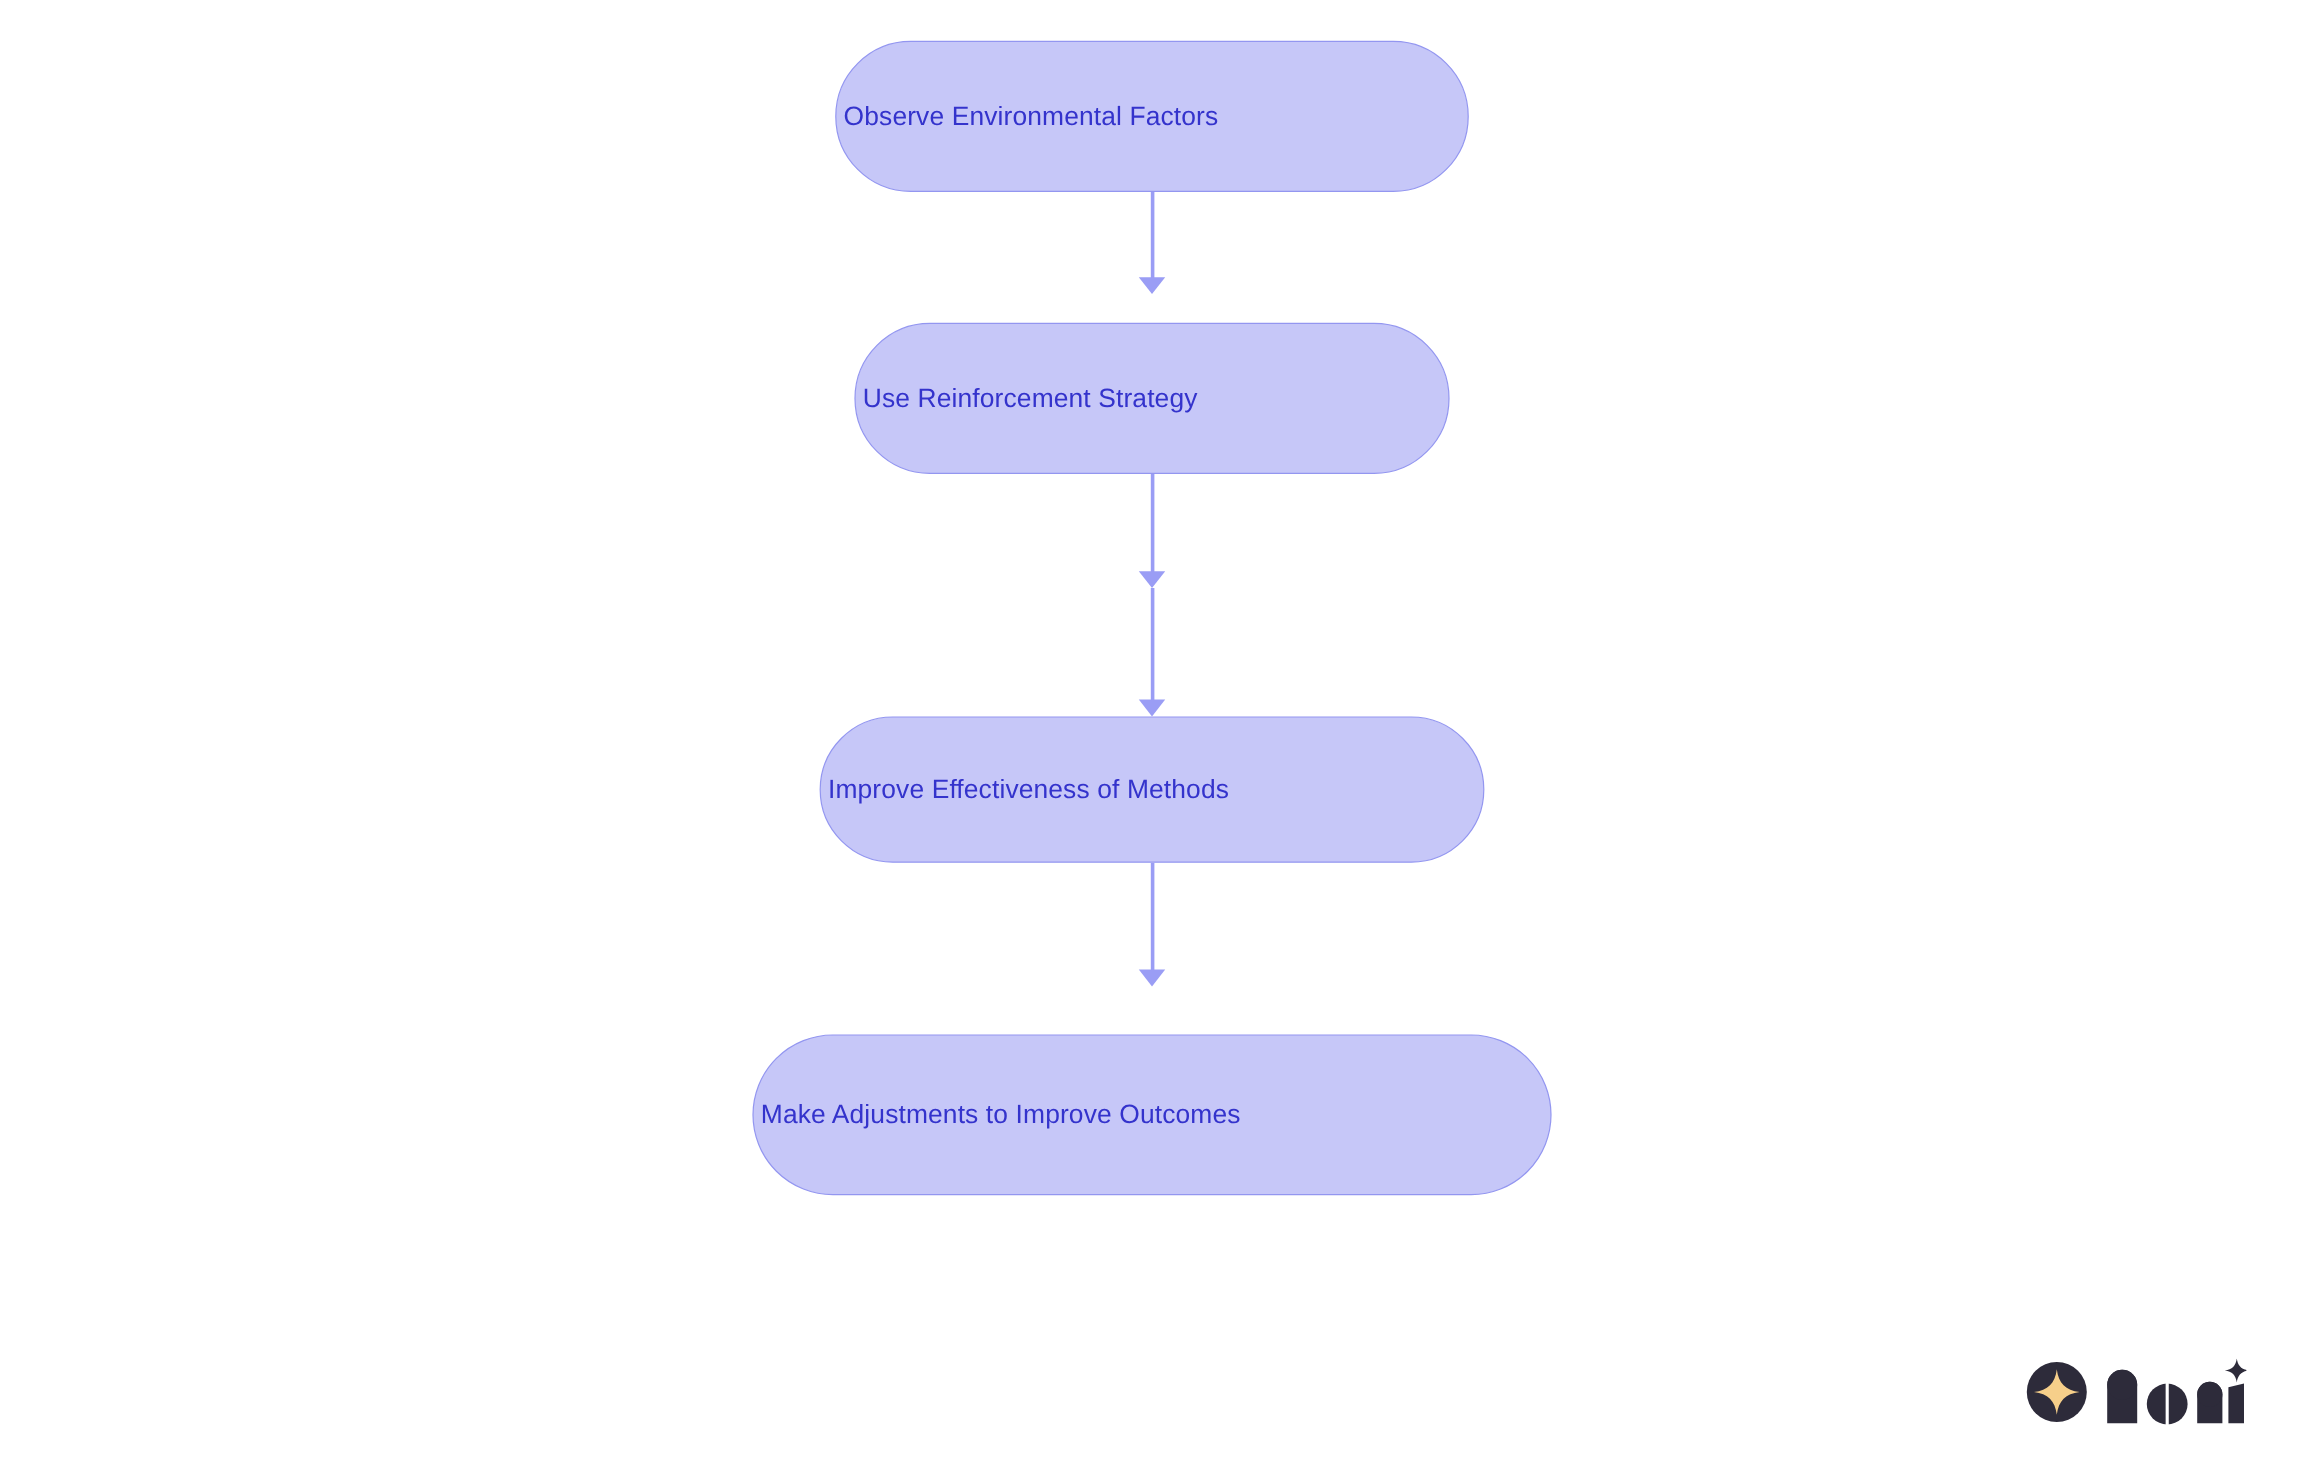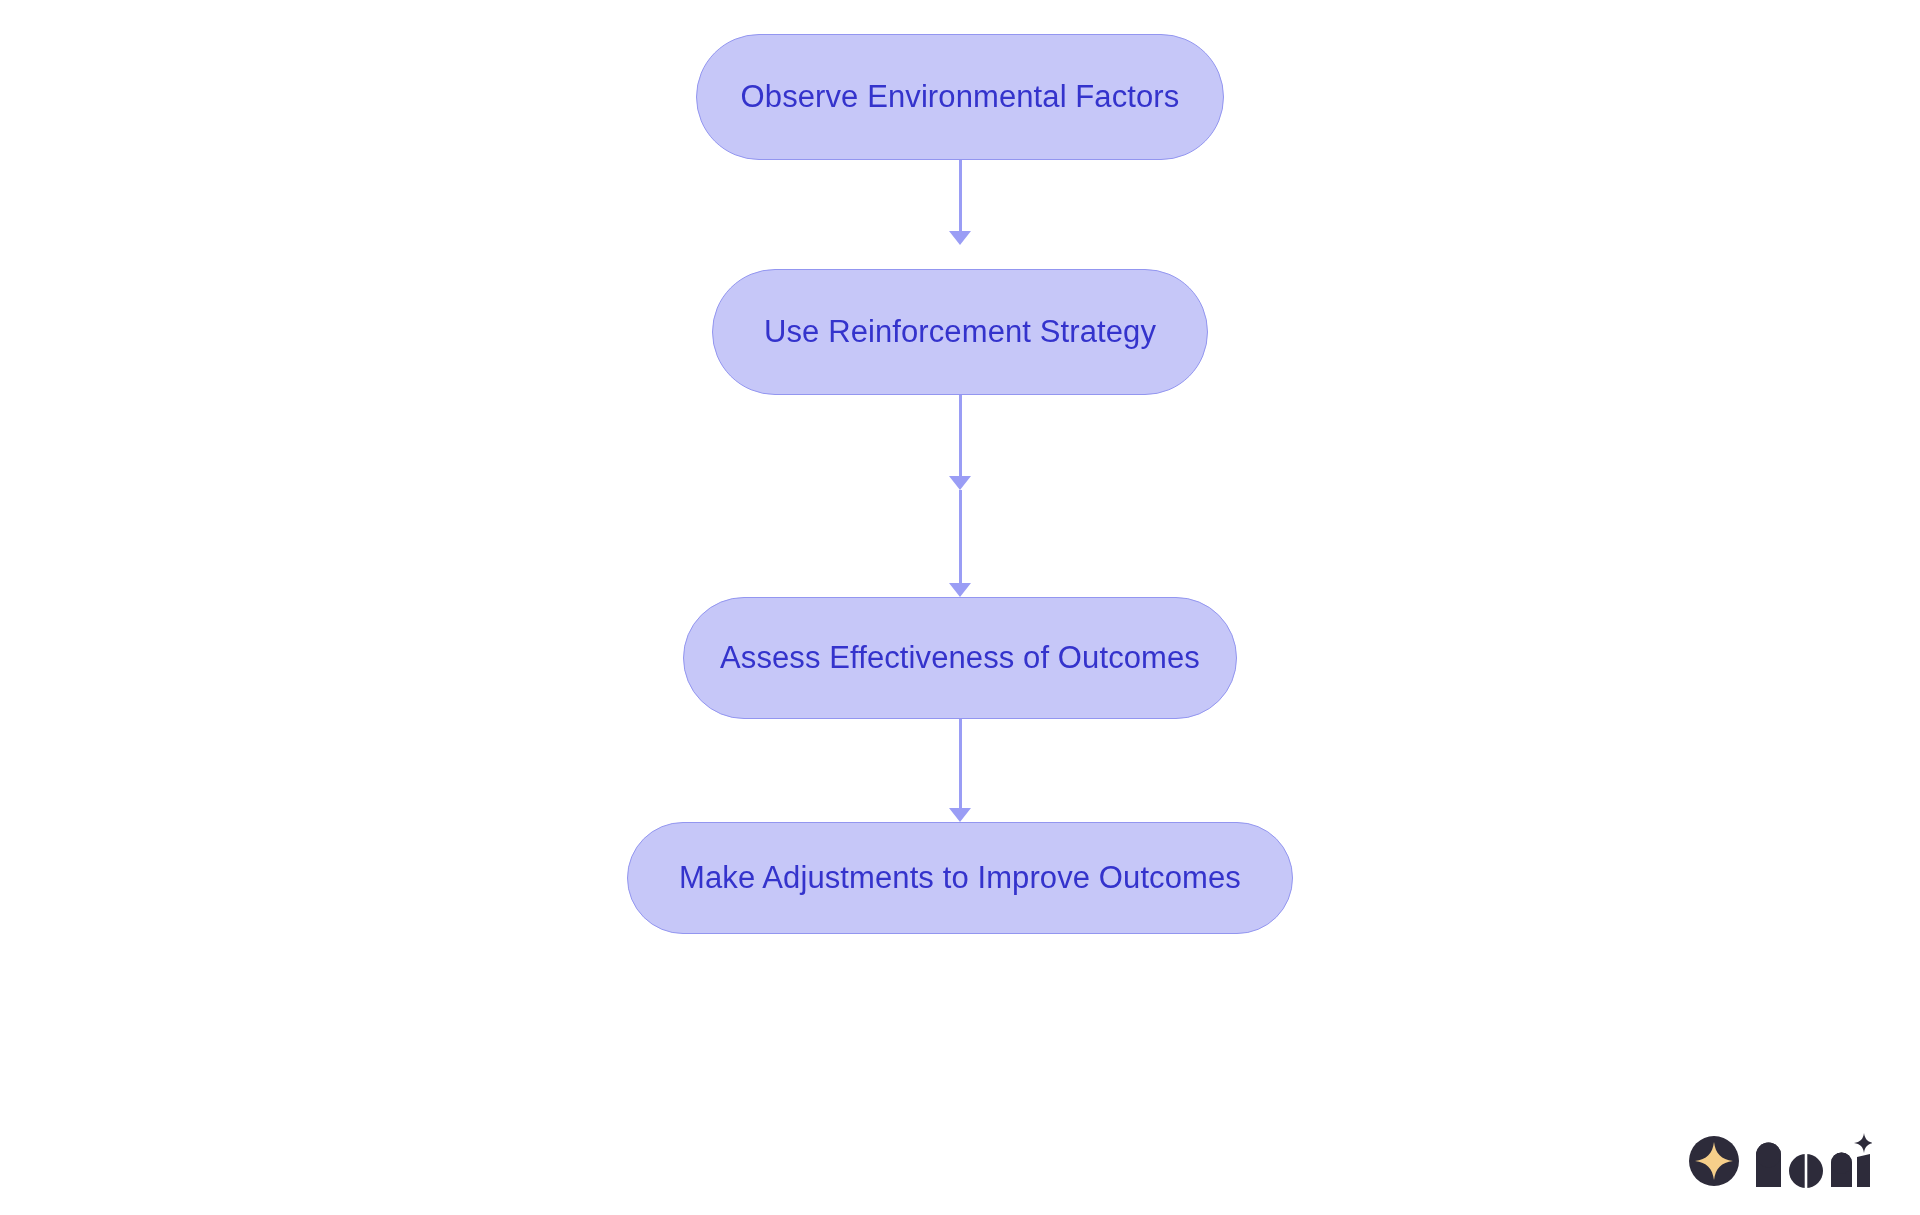--- a/index.html
+++ b/index.html
@@ -36,41 +36,40 @@
   }
 
   .node {
     box-sizing: border-box;
     background: #c6c7f8;
     border: 1.6px solid #9396f0;
     border-radius: 999px;
     color: #3433cc;
     display: flex;
     align-items: center;
-    justify-content: center;
     text-align: center;
     font-family: "Liberation Sans", sans-serif;
-    font-size: 31px;
+    font-size: 22px;
     font-weight: 400;
     letter-spacing: 0.1px;
     line-height: 1.1;
     white-space: nowrap;
     user-select: none;
   }
 
   .node-label {
     padding: 0 6px;
   }
 
   
   .node.n0 { width: 528px; height: 126px; }
   .node.n1 { width: 496px; height: 126px; }
   .node.n2 { width: 392px; height: 122px; }
   .node.n3 { width: 554px; height: 122px; }
-  .node.n4 { width: 666px; height: 112px; }
+  .node.n4 { width: 666px; height: 134px; margin-top: 40px; }
 
   
   .connector {
     position: relative;
     width: 30px;
     display: flex;
     flex-direction: column;
     align-items: center;
     justify-content: flex-start;
   }
@@ -136,21 +135,21 @@
       <div class="head" style="border-top-color: rgb(154, 157, 245);"></div>
     </div>
 
 
     <div class="connector c2">
       <div class="stem" style="background: rgb(154, 157, 245);"></div>
       <div class="head" style="border-top-color: rgb(154, 157, 245);"></div>
     </div>
 
     <div class="node n3" style="background: rgb(198, 199, 248); border-color: rgb(147, 150, 240); color: rgb(52, 51, 204);">
-      <span class="node-label">Assess Effectiveness of Outcomes</span>
+      <span class="node-label">Improve Effectiveness of Methods</span>
     </div>
 
     <div class="connector c3">
       <div class="stem" style="background: rgb(154, 157, 245);"></div>
       <div class="head" style="border-top-color: rgb(154, 157, 245);"></div>
     </div>
 
     <div class="node n4" style="background: rgb(198, 199, 248); border-color: rgb(147, 150, 240); color: rgb(52, 51, 204);">
       <span class="node-label">Make Adjustments to Improve Outcomes</span>
     </div>

